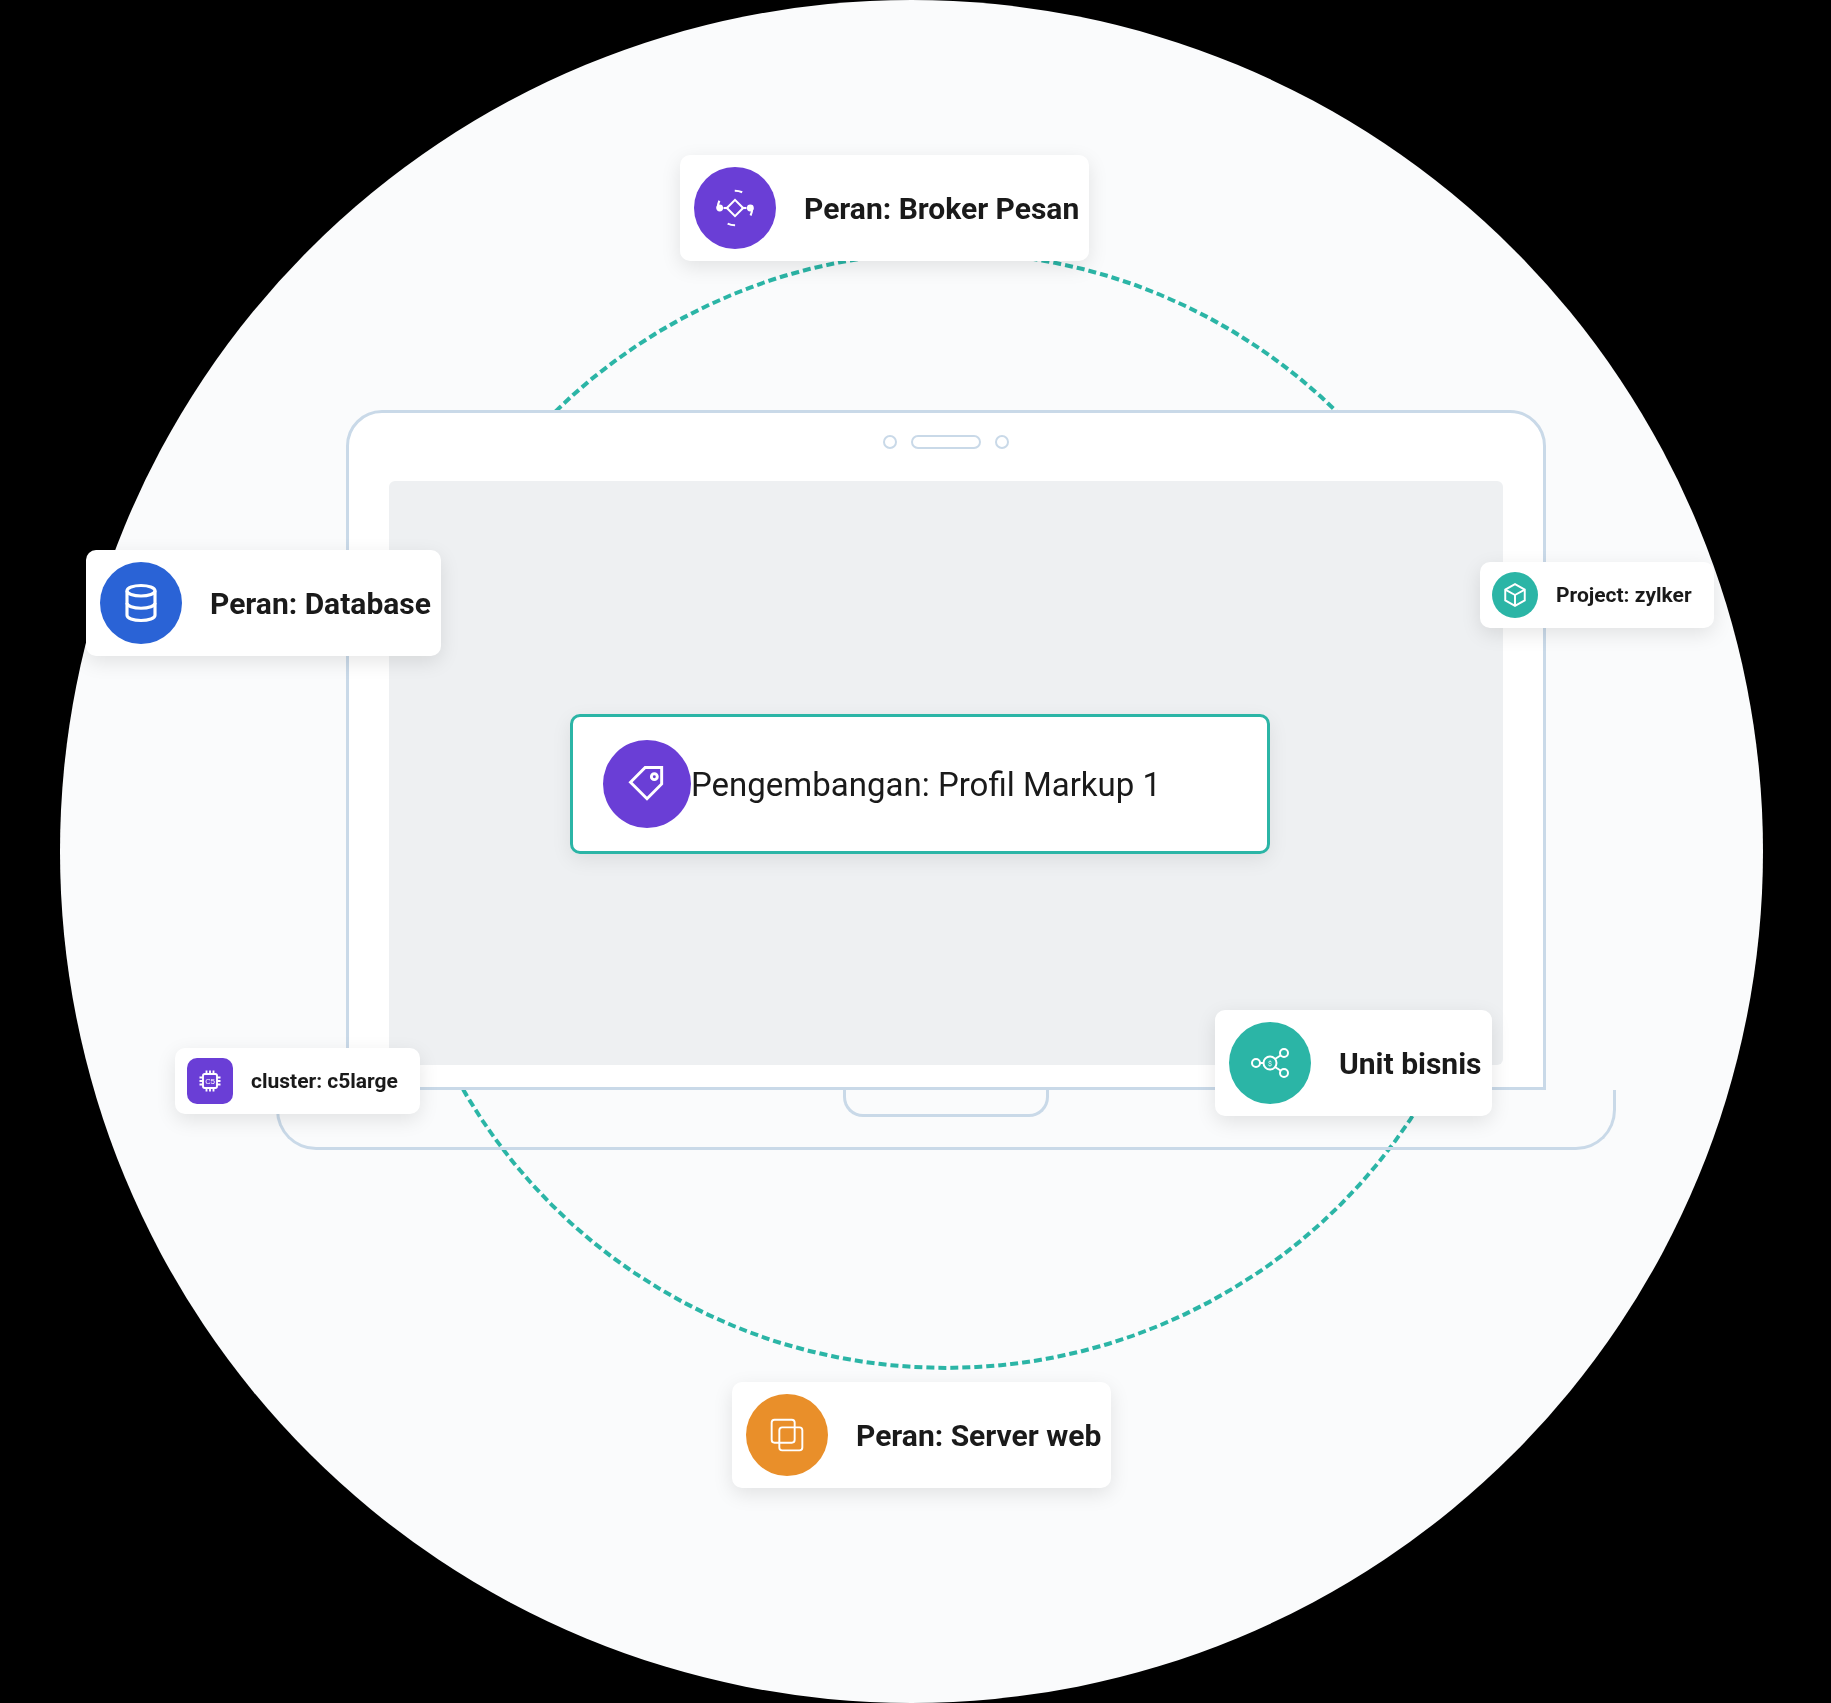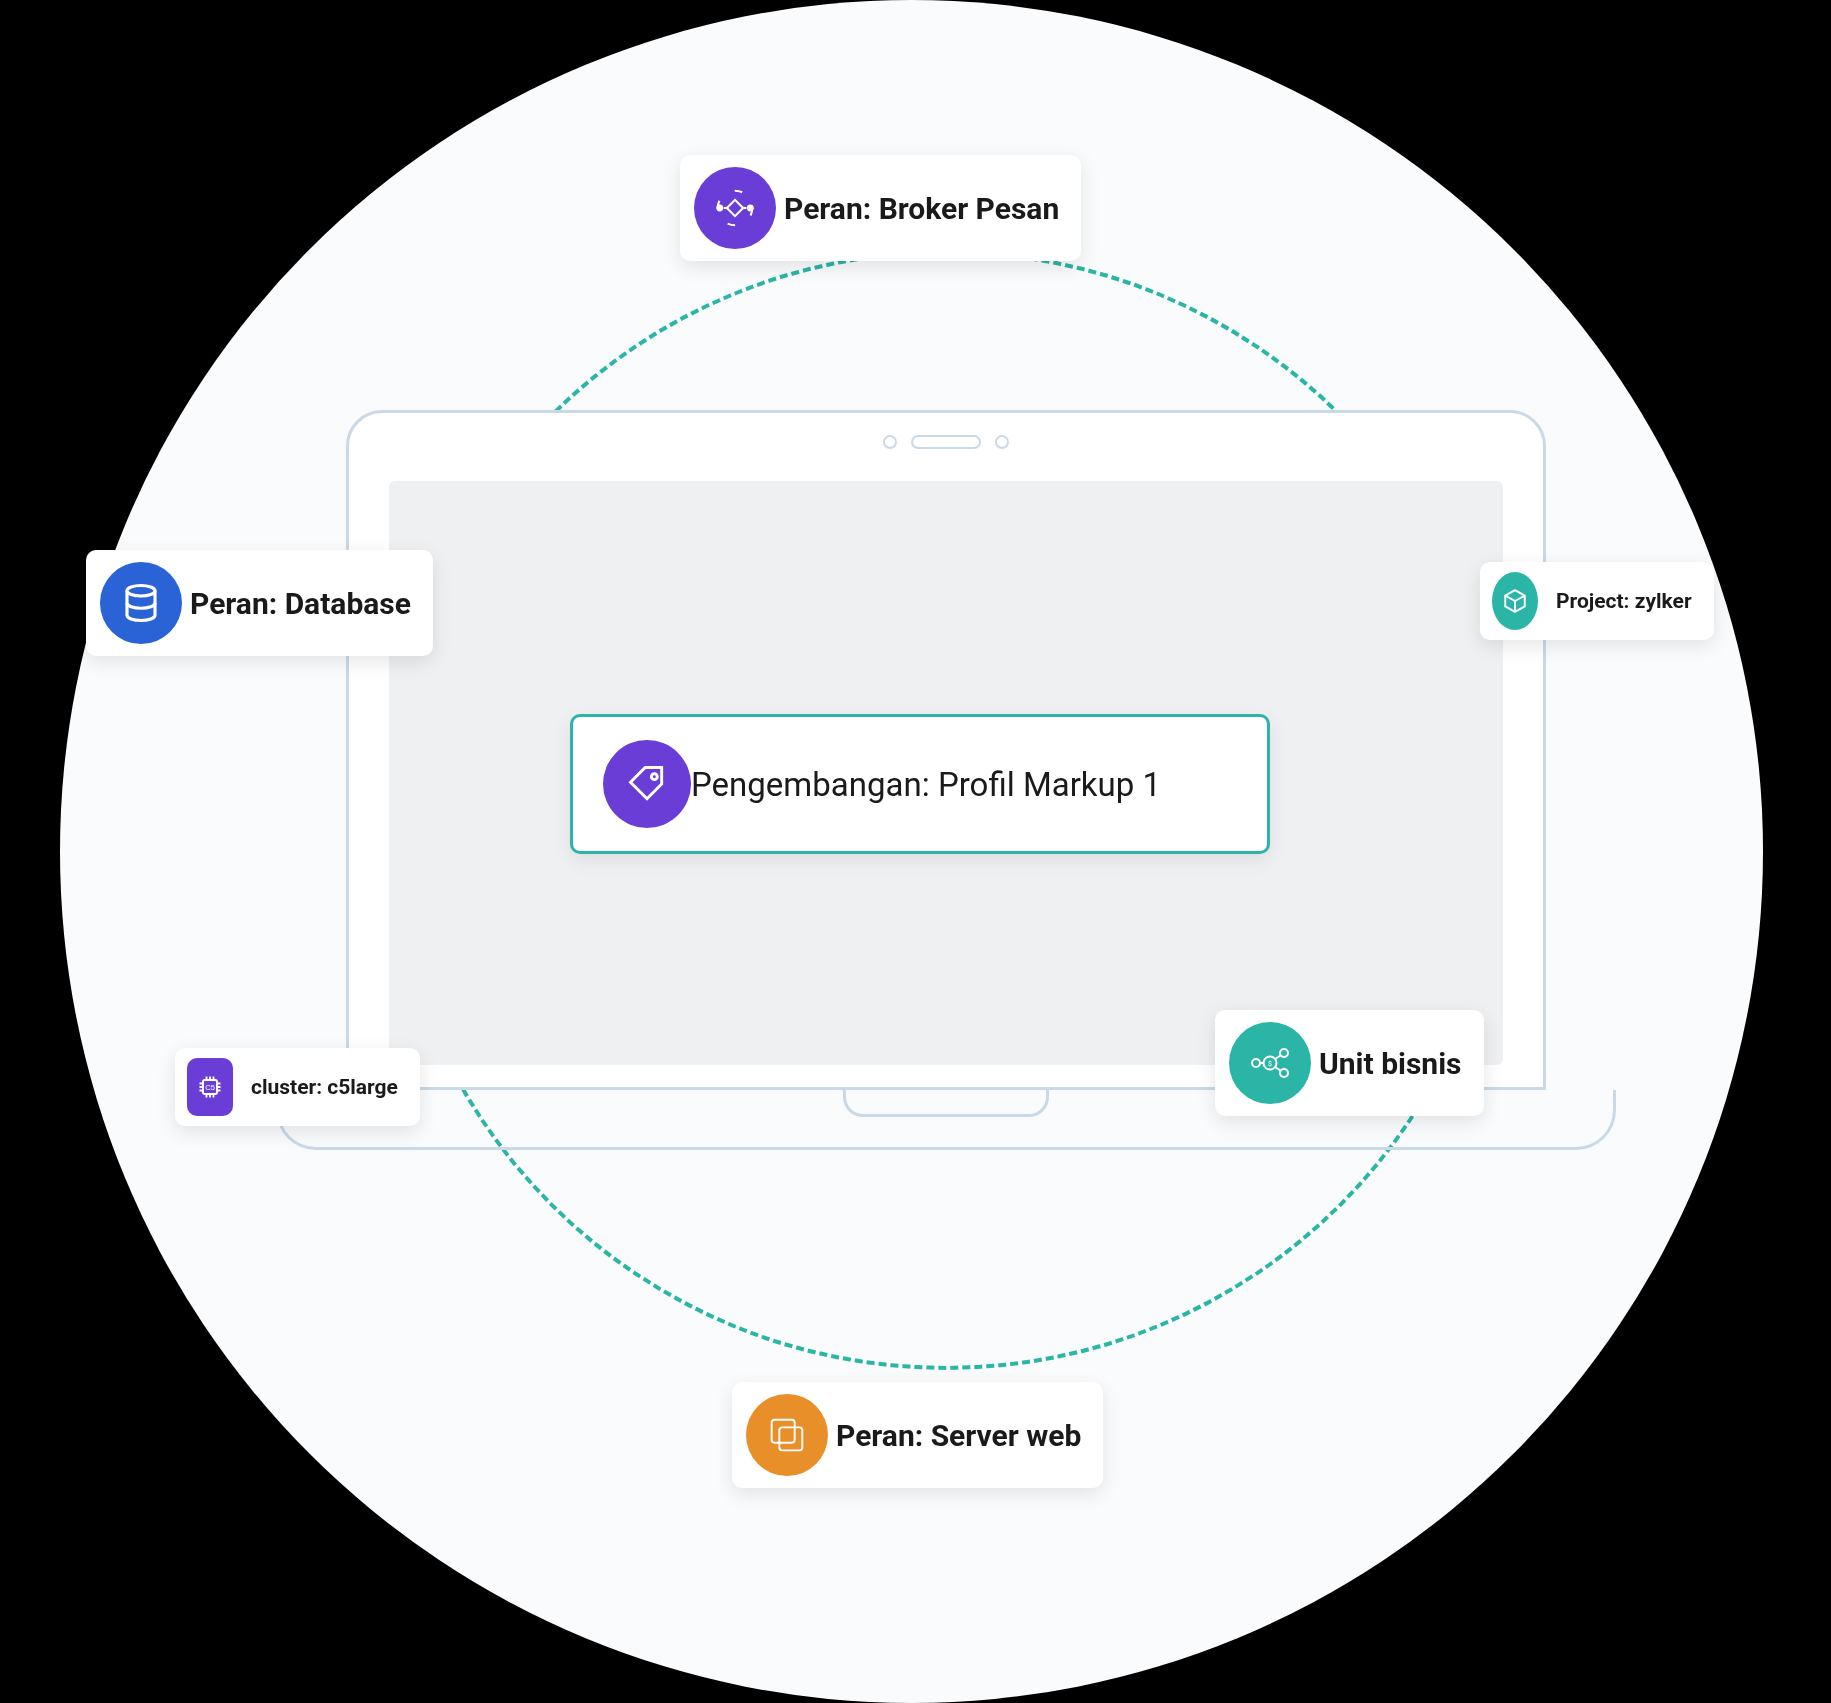--- a/index.html
+++ b/index.html
@@ -93,23 +93,23 @@
     border: 3px solid #c9d9e8;
     border-top: none;
     border-radius: 0 0 20px 20px;
   }
   .card {
     position: absolute;
     background: #fff;
     border-radius: 10px;
     display: flex;
     align-items: center;
-    padding: 12px 22px 12px 14px;
+    padding: 12px 10px 12px 14px;
     box-shadow: 0 6px 20px rgba(0,0,0,0.10);
-    gap: 8px;
+    gap: 28px;
   }
   .card .label {
     font-weight: 700;
     color: #1a1a1a;
     white-space: nowrap;
   }
   .card.small { gap: 18px; padding: 10px 22px 10px 12px; }
   .card.small .label { font-weight: 700; font-size: 21px; }
   .icon-wrap {
     border-radius: 50%;
@@ -141,21 +141,21 @@
     box-shadow: 0 6px 20px rgba(0,0,0,0.08);
   }
   .card-center .label {
     font-size: 33px;
     font-weight: 400;
     color: #1a1a1a;
   }
   .sz-lg .label { font-size: 30px; }
   .icon-82 { width: 82px; height: 82px; }
   .icon-88 { width: 88px; height: 88px; }
-  .icon-46 { width: 46px; height: 58px; }
+  .icon-46 { width: 46px; height: 46px; }
 </style>
 </head>
 <body>
 
 <div class="outer-circle"></div>
 <div class="dashed-circle"></div>
 
 <div class="laptop">
   <div class="laptop-screen">
     <div class="laptop-camera">

